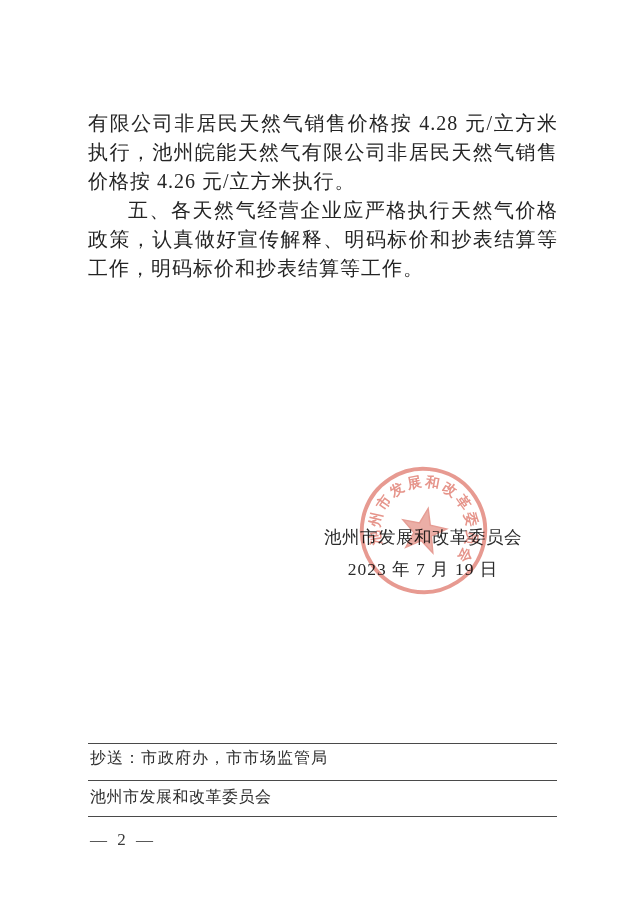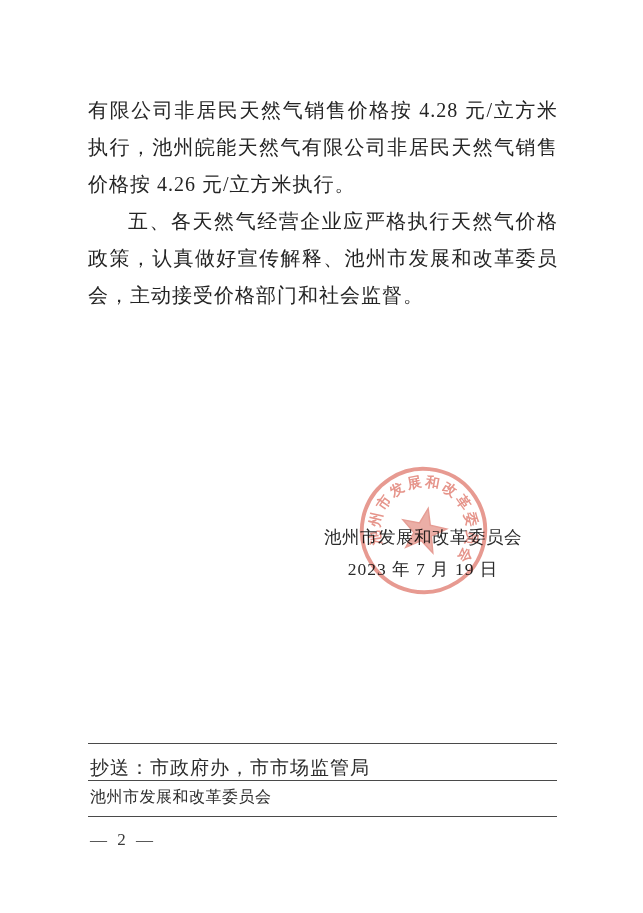--- a/index.html
+++ b/index.html
@@ -10,24 +10,24 @@
     height: 913px;
     background: #ffffff;
     font-family: "Liberation Serif", "DejaVu Serif", serif;
     color: #222222;
     overflow: hidden;
   }
   
   .doc-body {
     position: absolute;
     left: 88px;
-    top: 92px;
+    top: 109px;
     width: 470px;
     font-size: 20px;
-    line-height: 37px;
+    line-height: 29px;
     letter-spacing: 1px;
     text-align: justify;
     text-align-last: left;
     color: #242424;
   }
   .para { text-indent: 2em; }
   .para.no-indent { text-indent: 0; }
   
   .signature {
     position: absolute;
@@ -74,23 +74,23 @@
     left: 0;
     width: 100%;
     height: 0;
     border-top: 1.4px solid #4a4a4a;
   }
   .rule-1 { top: 0; }
   .rule-2 { top: 37px; }
   .rule-3 { top: 73px; }
   .cc-line {
     position: absolute;
-    top: 12px;
+    top: 5px;
     left: 2px;
-    font-size: 19px;
+    font-size: 16px;
     letter-spacing: 1px;
     white-space: nowrap;
   }
   .issuer-row {
     position: absolute;
     top: 44px;
     left: 2px;
     right: 6px;
     display: flex;
     justify-content: space-between;
@@ -108,21 +108,21 @@
     white-space: nowrap;
   }
 </style>
 </head>
 <body>
 
 <div class="page">
 
   <main class="doc-body">
     <p class="para no-indent">有限公司非居民天然气销售价格按 4.28 元/立方米执行，池州皖能天然气有限公司非居民天然气销售价格按 4.26 元/立方米执行。</p>
-    <p class="para">五、各天然气经营企业应严格执行天然气价格政策，认真做好宣传解释、池州市发展和改革委员会，主动接受价格部门和社会监督。</p>
+    <p class="para">五、各天然气经营企业应严格执行天然气价格政策，认真做好宣传解释、明码标价和抄表结算等工作，明码标价和抄表结算等工作。</p>
   </main>
 
   <div class="signature">
     <div class="issuer">池州市发展和改革委员会</div>
     <div class="date">2023 年 7 月 19 日</div>
   </div>
 
   <div class="stamp">
     <svg width="137" height="137" viewBox="0 0 140 140">
       <defs>

